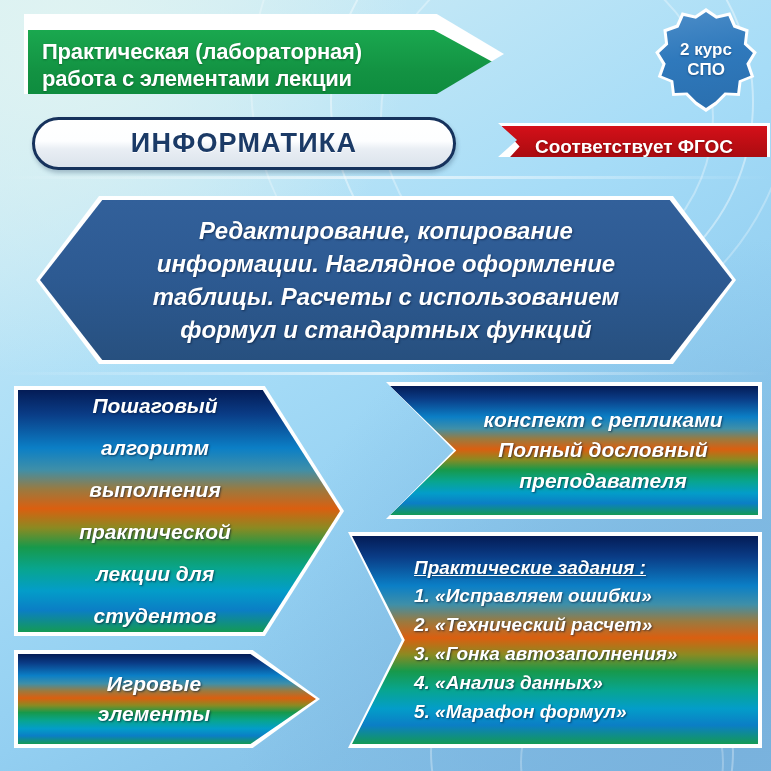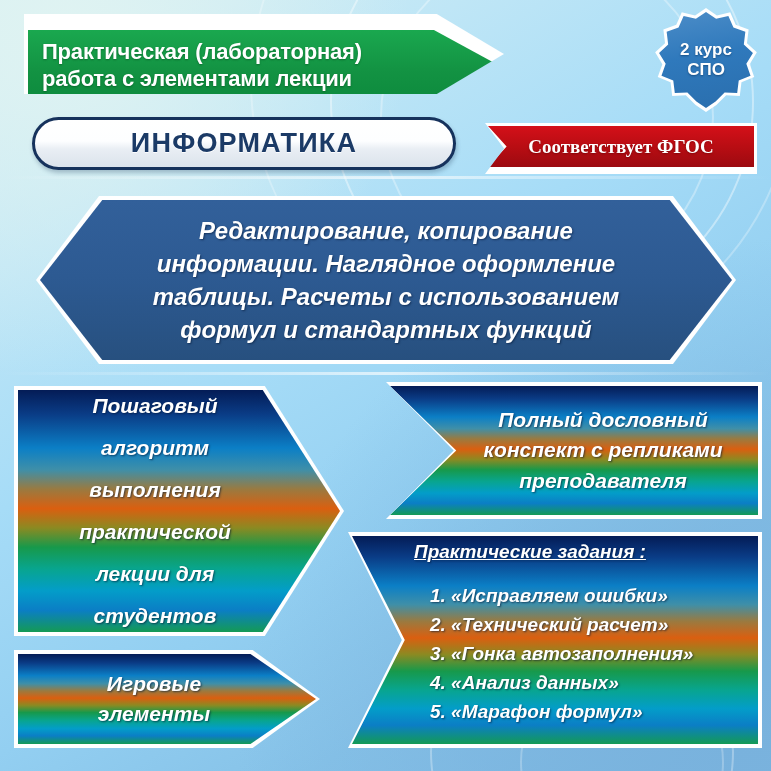--- a/index.html
+++ b/index.html
@@ -132,28 +132,27 @@
     color: #1b3a66;
     font-size: 27px;
     font-weight: bold;
     letter-spacing: 1.2px;
     text-shadow: 0 1px 0 rgba(255,255,255,0.85);
   }
 
   
   .ribbon {
     position: absolute;
-    left: 485px;
+    left: 498px;
     top: 123px;
     width: 272px;
-    height: 51px;
+    height: 34px;
     background: #ffffff;
     clip-path: polygon(0% 0%, 100% 0%, 100% 100%, 0% 100%, 7% 50%);
     filter: drop-shadow(1px 2px 3px rgba(40,60,90,0.35));
-    font-family: Liberation Serif, serif;
   }
   .ribbon-inner {
     position: absolute;
     left: 3px; top: 3px;
     width: 266px; height: 41px;
     background: linear-gradient(180deg, #d41019 0%, #b90d13 50%, #9c0a10 100%);
     clip-path: polygon(0% 0%, 100% 0%, 100% 100%, 0% 100%, 7% 50%);
     display: flex;
     align-items: center;
     justify-content: center;
@@ -318,21 +317,21 @@
     font-size: 19px;
     font-weight: bold;
     font-style: italic;
     text-decoration: underline;
     line-height: 1.5;
     white-space: nowrap;
     text-shadow: 1px 1px 2px rgba(0,20,50,0.6);
   }
   .tasks-list {
     list-style: none;
-    margin: 16px;
+    margin: 0;
     padding: 0;
   }
   .tasks-list li {
     color: #ffffff;
     font-size: 19px;
     font-weight: bold;
     font-style: italic;
     line-height: 1.52;
     white-space: nowrap;
     text-shadow: 1px 1px 2px rgba(0,20,50,0.6);
@@ -417,22 +416,22 @@
     <div class="hex-title-inner">
       <span>Редактирование, копирование</span>
       <span>информации. Наглядное оформление</span>
       <span>таблицы. Расчеты с использованием</span>
       <span>формул и стандартных функций</span>
     </div>
   </div>
 
   <div class="konspekt">
     <div class="konspekt-inner rainbow">
+      <span>конспект с репликами</span>
       <span>Полный дословный</span>
-      <span>конспект с репликами</span>
       <span>преподавателя</span>
     </div>
   </div>
 
   <div class="tasks">
     <div class="tasks-inner rainbow">
       <div class="tasks-title">Практические задания :</div>
       <ul class="tasks-list">
         <li>1. «Исправляем ошибки»</li>
         <li>2. «Технический расчет»</li>

